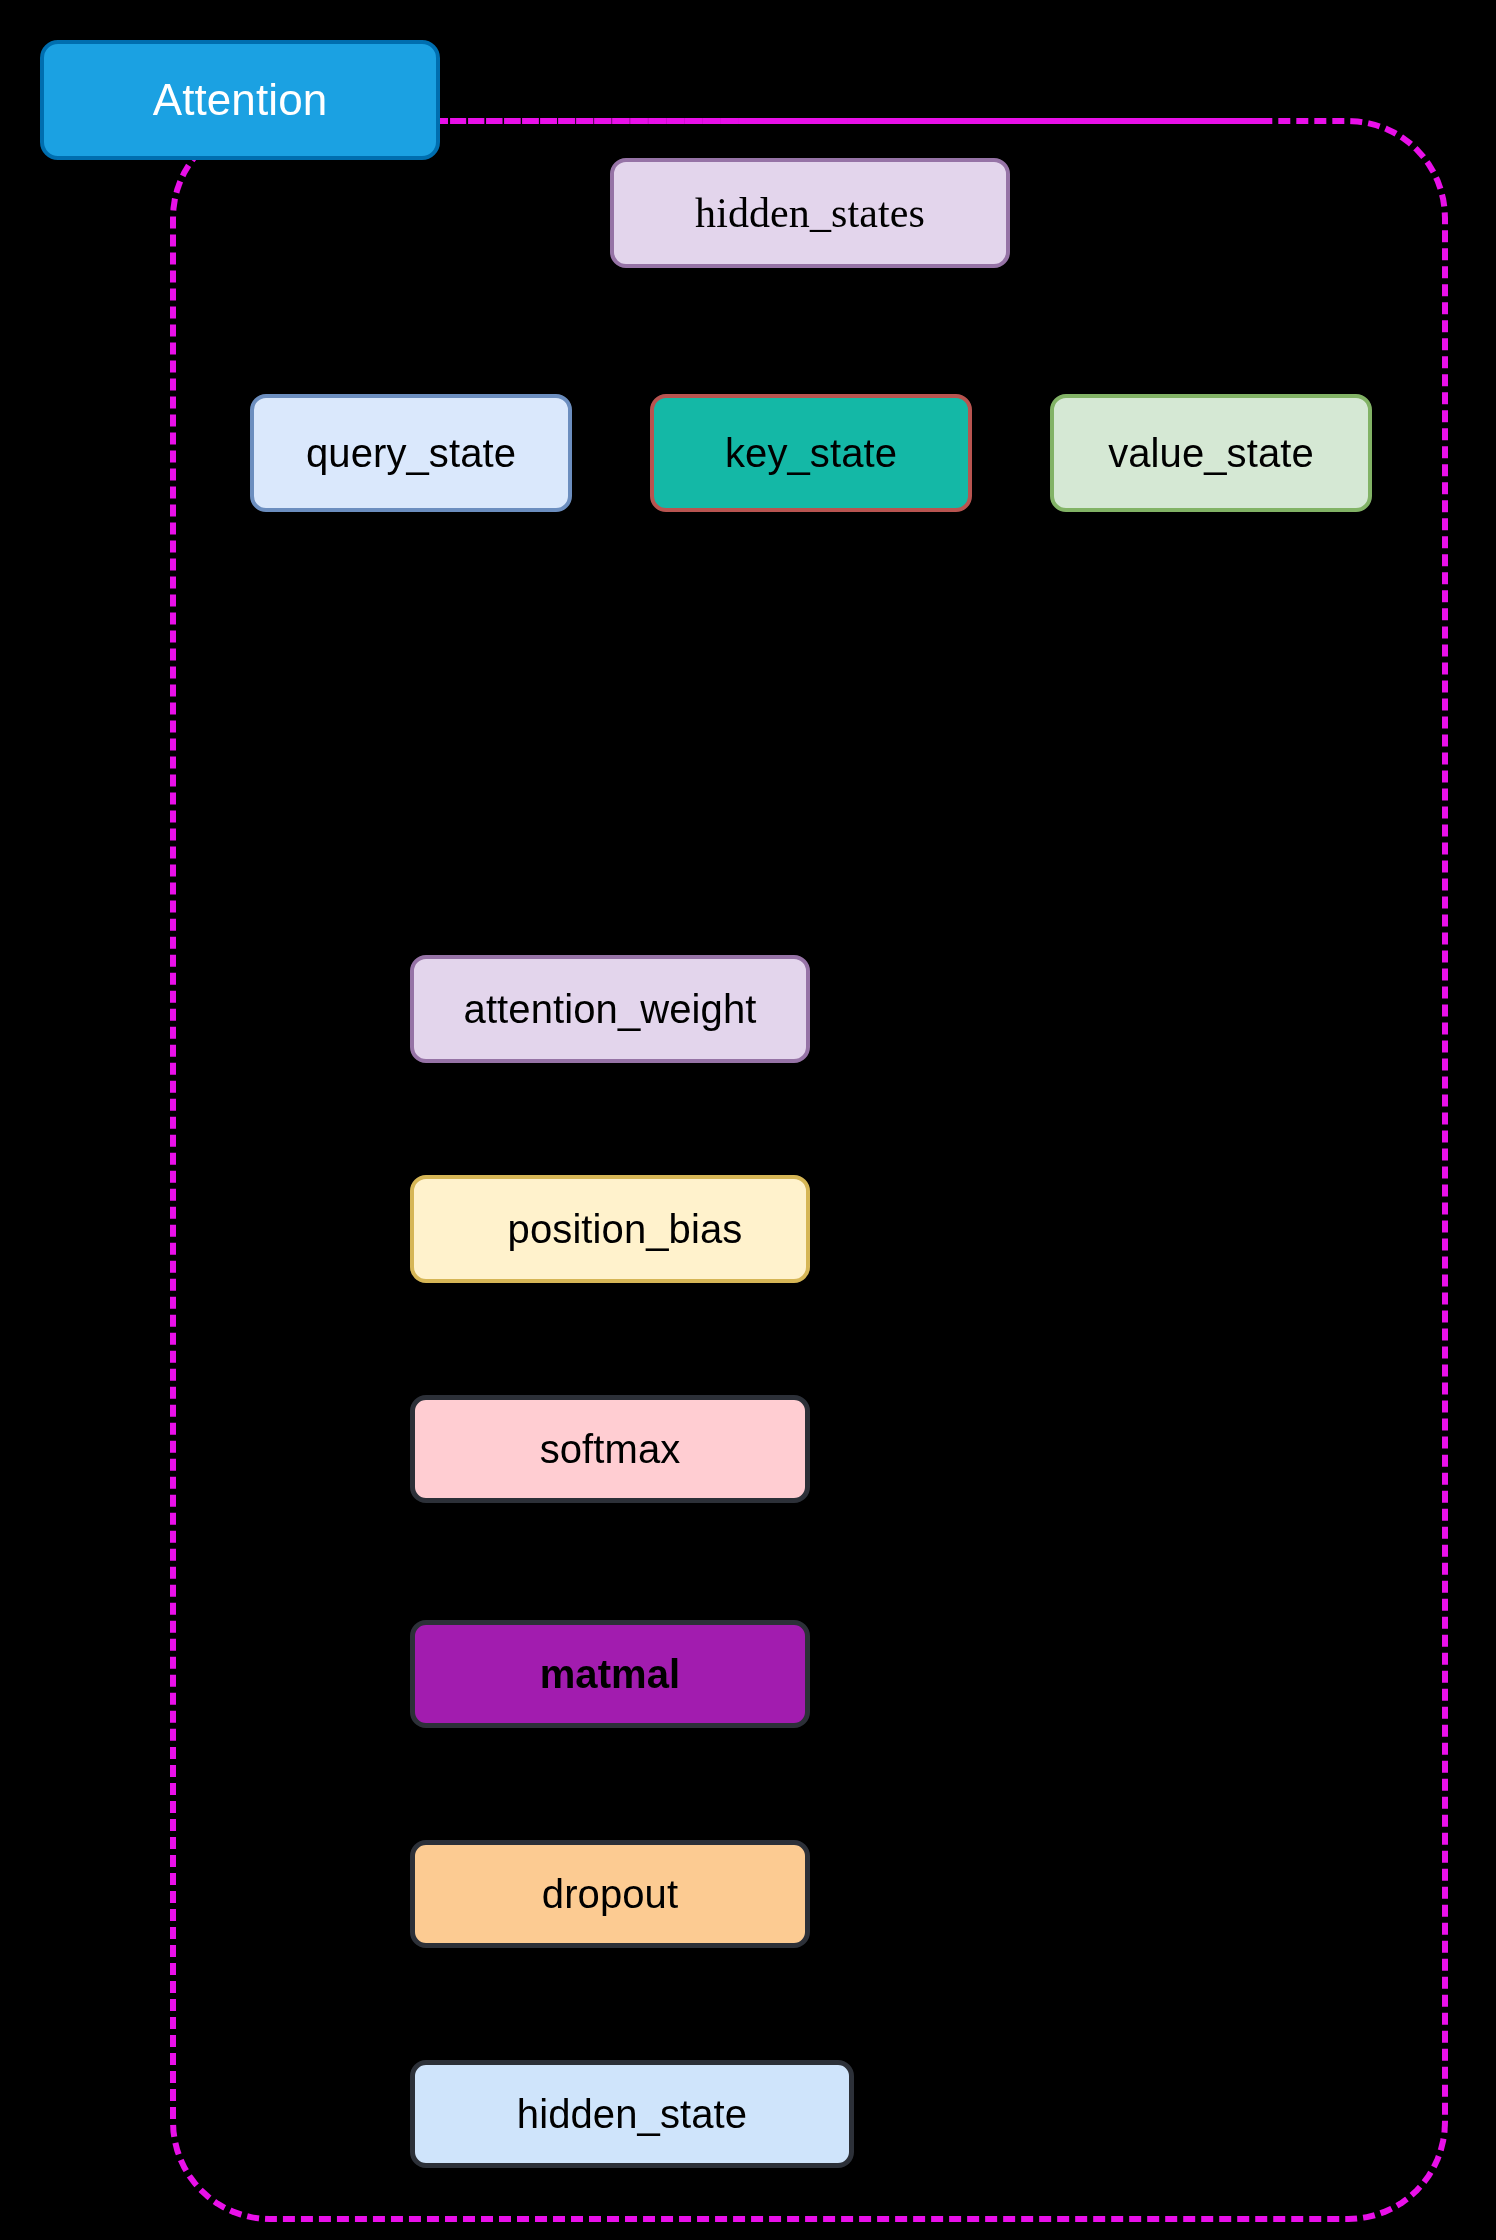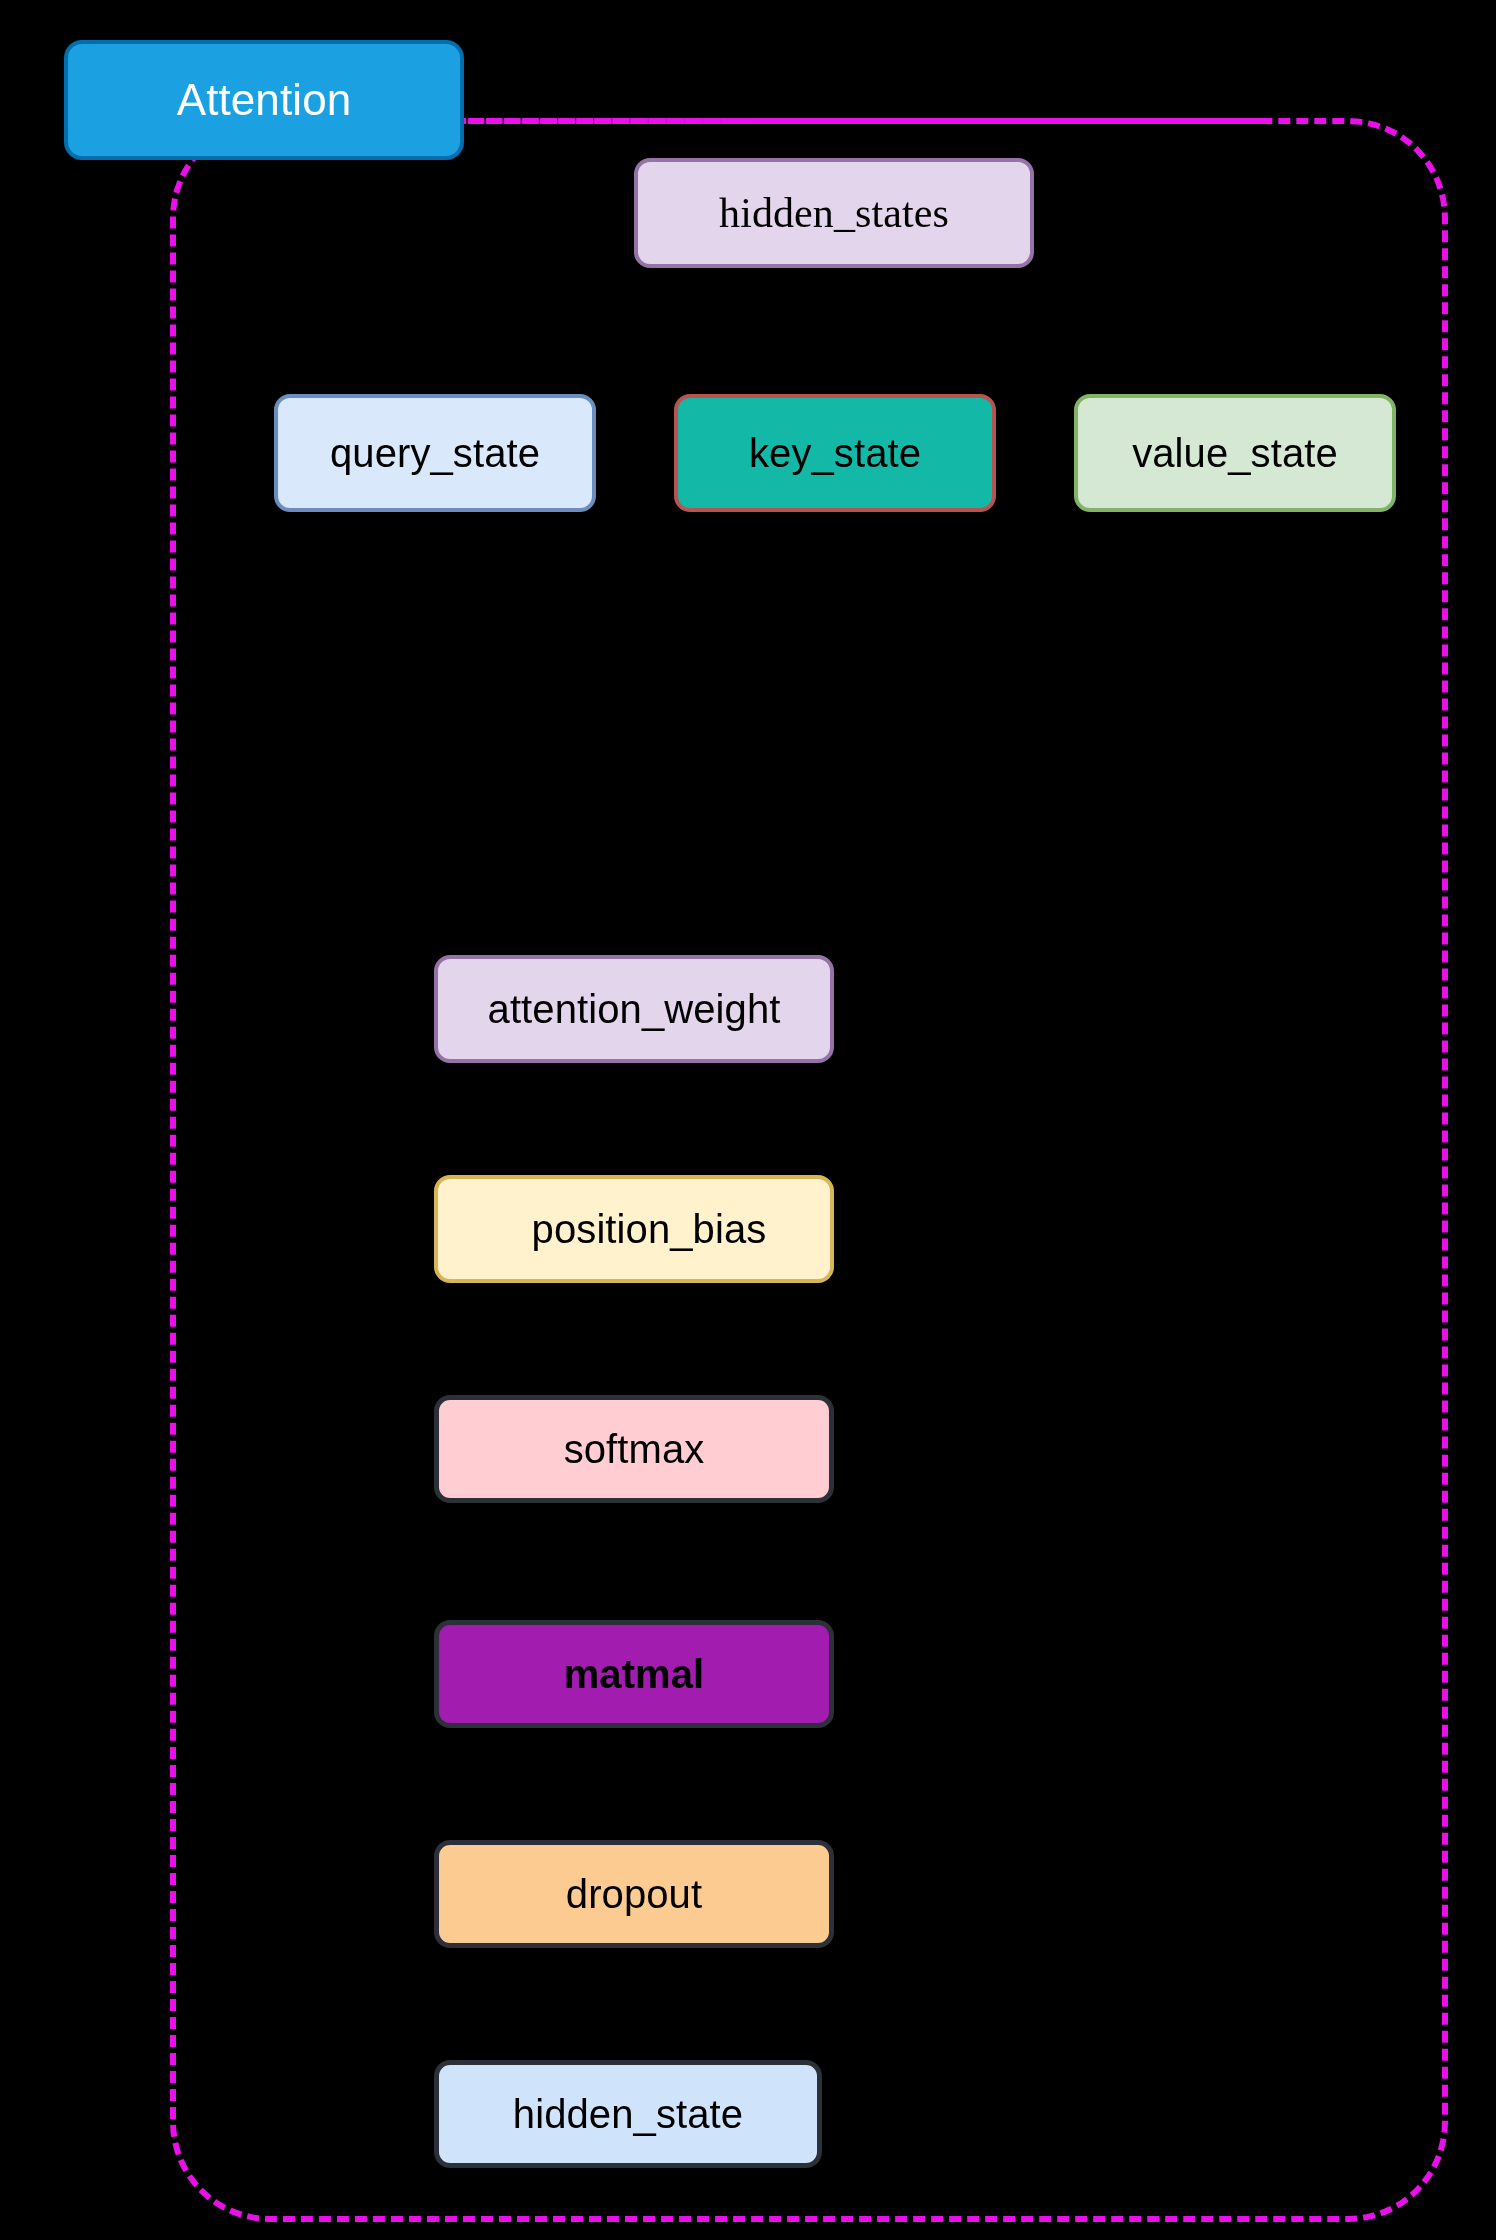--- a/index.html
+++ b/index.html
@@ -26,21 +26,20 @@
     position: absolute;
     box-sizing: border-box;
     display: flex;
     align-items: center;
     justify-content: center;
     text-align: right;
     color: #000000;
     line-height: 1.1;
     letter-spacing: 0.1px;
     white-space: nowrap;
-    margin-left: 24px;
   }
 
   
   .subgraph-title {
     left: 40px;
     top: 40px;
     width: 400px;
     height: 120px;
     background: #1ba1e2;
     border: 4px solid #006eaf;
@@ -199,21 +198,21 @@
     height: 108px;
     background: #fccb92;
     border: 5px solid #2c3038;
     border-radius: 16px;
     font-size: 40px;
   }
 
   .n-hidden-state {
     left: 410px;
     top: 2060px;
-    width: 388px;
+    width: 444px;
     height: 108px;
     background: #cfe4fb;
     border: 5px solid #2c3038;
     border-radius: 16px;
     font-size: 40px;
   }
 </style>
 </head>
 <body>
 

